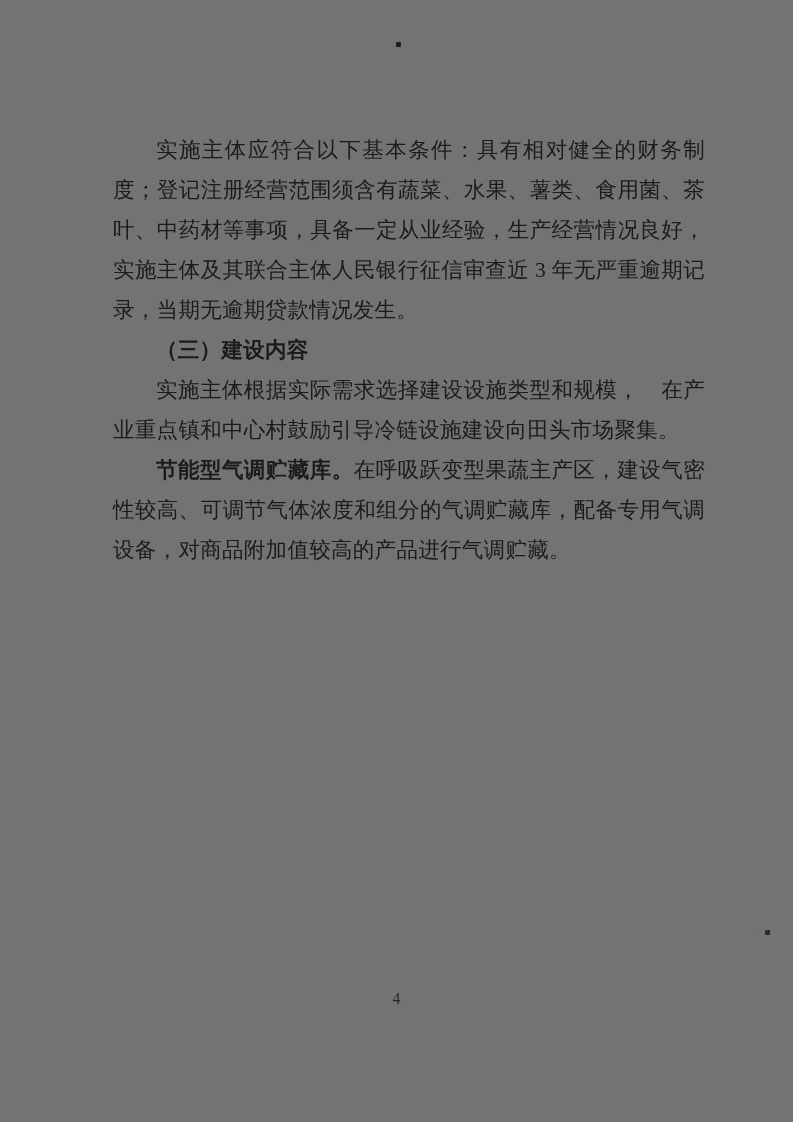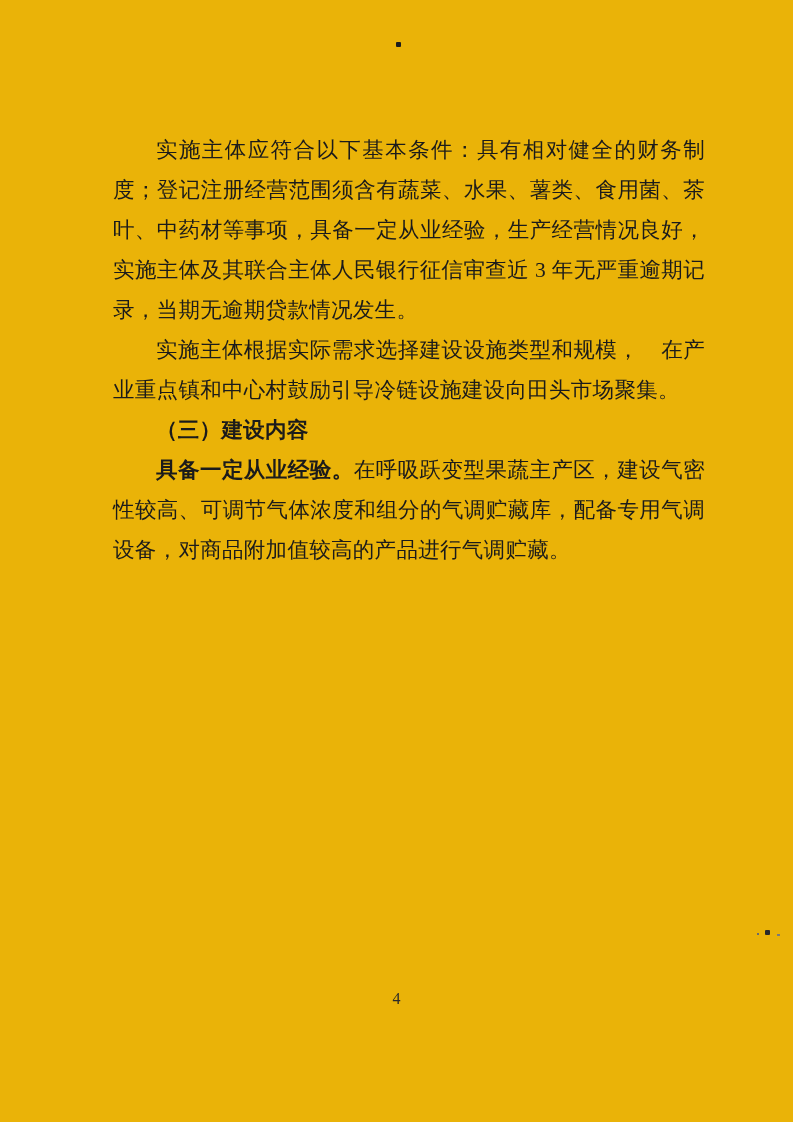--- a/index.html
+++ b/index.html
@@ -5,21 +5,21 @@
   html, body {
     margin: 0;
     padding: 0;
     background: #e8e8e6;
   }
   .scan-page {
     position: relative;
     width: 793px;
     height: 1122px;
     margin: 0 auto;
-    background: #eab308;
+    background: #737373;
     overflow: hidden;
     font-family: "Liberation Serif", serif;
     color: #1b1b1b;
   }
   .text-block {
     position: absolute;
     left: 113px;
     top: 130px;
     width: 592px;
     font-size: 21.5px;
@@ -90,27 +90,27 @@
 <body>
 
 <div class="scan-page">
 
   <span class="artifact dot-top"></span>
 
   <div class="text-block">
 
     <p class="para"><span>实施主体应符合以下基本条件：具有相对健全的财务制度；登记注册经营范围须含有蔬菜、水果、薯类、食用菌、茶叶、中药材等事项，具备一定从业经验，生产经营情况良好，实施主体及其联合主体人民银行征信审查近 3 年无严重逾期记录，当期无逾期贷款情况发生。</span></p>
 
+    <p class="para heading"><span>（三）建设内容</span></p>
+
     <p class="para"><span>实施主体根据实际需求选择建设设施类型和规模，　在产业重点镇和中心村鼓励引导冷链设施建设向田头市场聚集。</span></p>
-
-    <p class="para heading"><span>（三）建设内容</span></p>
 
 
 
-    <p class="para"><span class="lead">具备一定从业经验。</span><span>在呼吸跃变型果蔬主产区，建设气密性较高、可调节气体浓度和组分的气调贮藏库，配备专用气调设备，对商品附加值较高的产品进行气调贮藏。</span></p>
+    <p class="para"><span class="lead">节能型气调贮藏库。</span><span>在呼吸跃变型果蔬主产区，建设气密性较高、可调节气体浓度和组分的气调贮藏库，配备专用气调设备，对商品附加值较高的产品进行气调贮藏。</span></p>
 
 
   </div>
 
   <div class="page-number">4</div>
 
   <span class="artifact speck-1"></span>
   <span class="artifact speck-2"></span>
   <span class="artifact speck-3"></span>
 

